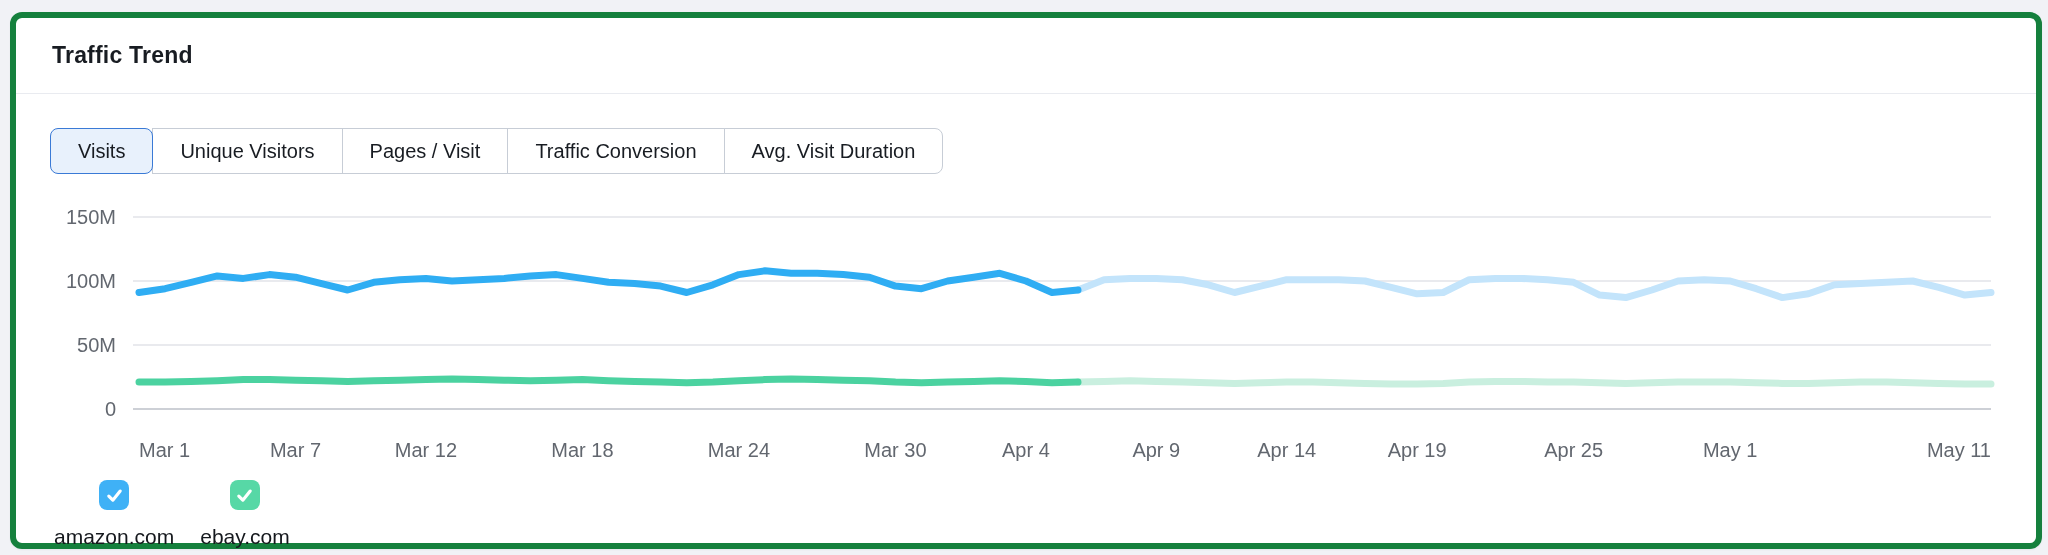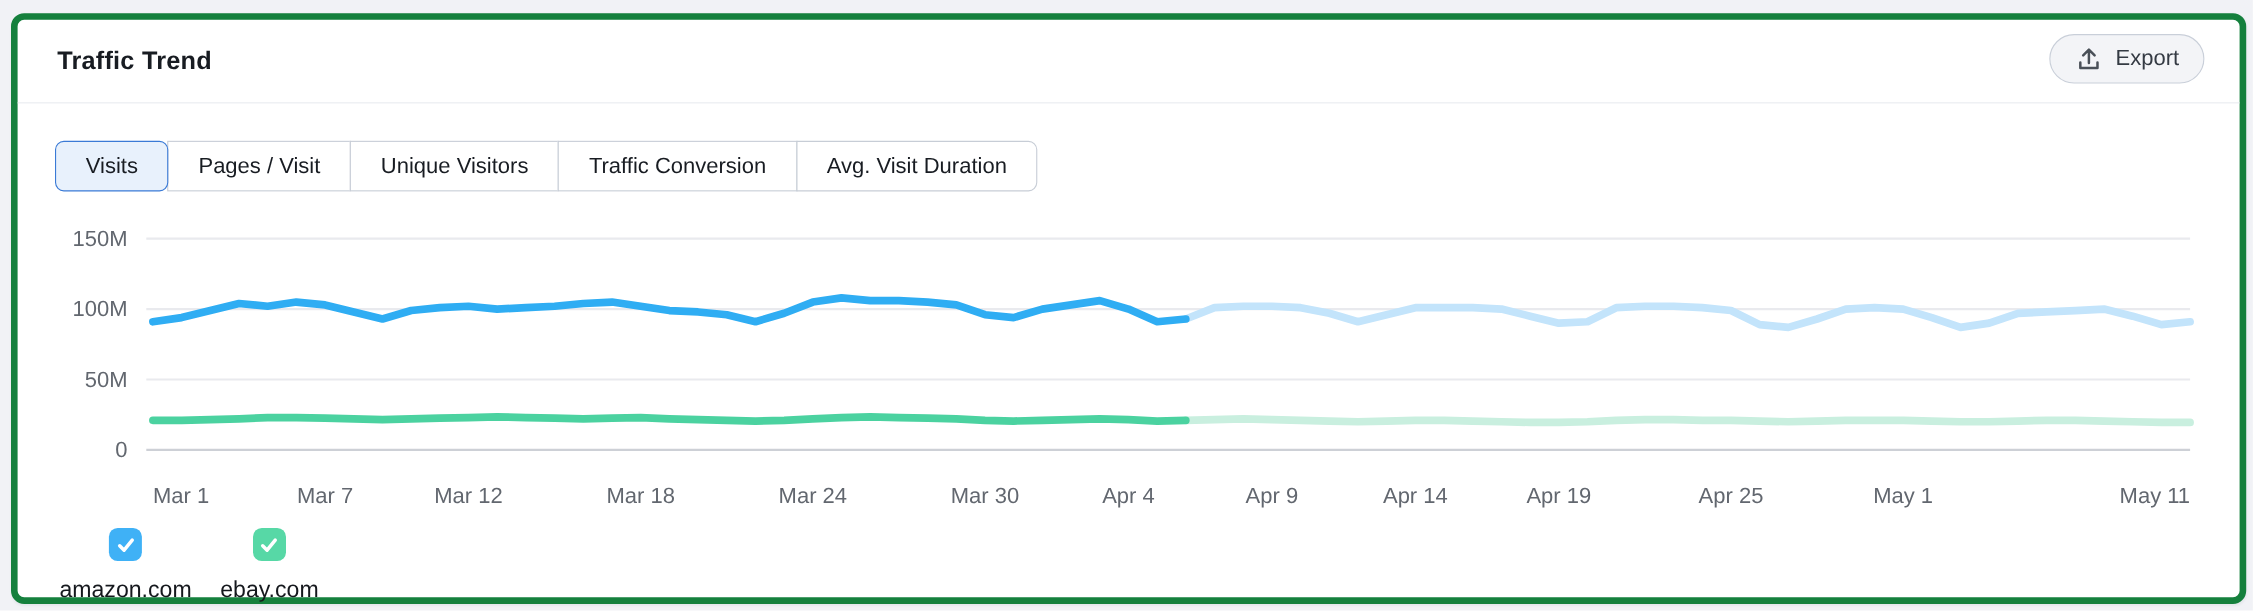--- a/index.html
+++ b/index.html
@@ -54,34 +54,26 @@
   }
   svg text{font-family:"Liberation Sans",sans-serif;}
 </style>
 </head>
 <body>
 
 <div class="card">
 
   <div class="card-header">
     <div class="page-title">Traffic Trend</div>
-    <button class="export-btn">
-      <span style="display:flex;">
-        <svg width="26" height="26" viewBox="0 0 24 24" fill="none">
-          <path d="M12 15 V4.2 M7.2 8.6 L12 3.8 L16.8 8.6 M4.8 14.5 v4.7 h14.4 v-4.7" stroke="#4a5058" stroke-width="2.1" stroke-linecap="round" stroke-linejoin="round"></path>
-        </svg>
-      </span>
-      <span>Export</span>
-    </button>
   </div>
 
   <div class="tabs" id="tabs">
       <div class="tab selected">Visits</div>
+      <div class="tab">Unique Visitors</div>
       <div class="tab">Pages / Visit</div>
-      <div class="tab">Unique Visitors</div>
       <div class="tab">Traffic Conversion</div>
       <div class="tab">Avg. Visit Duration</div>
     </div>
 
   <svg class="chart-svg" id="trend-svg" width="2020" height="322">
       <line x1="117" y1="61" x2="1975" y2="61" stroke="#e9eaee" stroke-width="2"></line>
       <text x="100" y="61" dy="0.33em" text-anchor="end" font-size="20" fill="#62676f">150M</text>
       <line x1="117" y1="125" x2="1975" y2="125" stroke="#e9eaee" stroke-width="2"></line>
       <text x="100" y="125" dy="0.33em" text-anchor="end" font-size="20" fill="#62676f">100M</text>
       <line x1="117" y1="189" x2="1975" y2="189" stroke="#e9eaee" stroke-width="2"></line>

